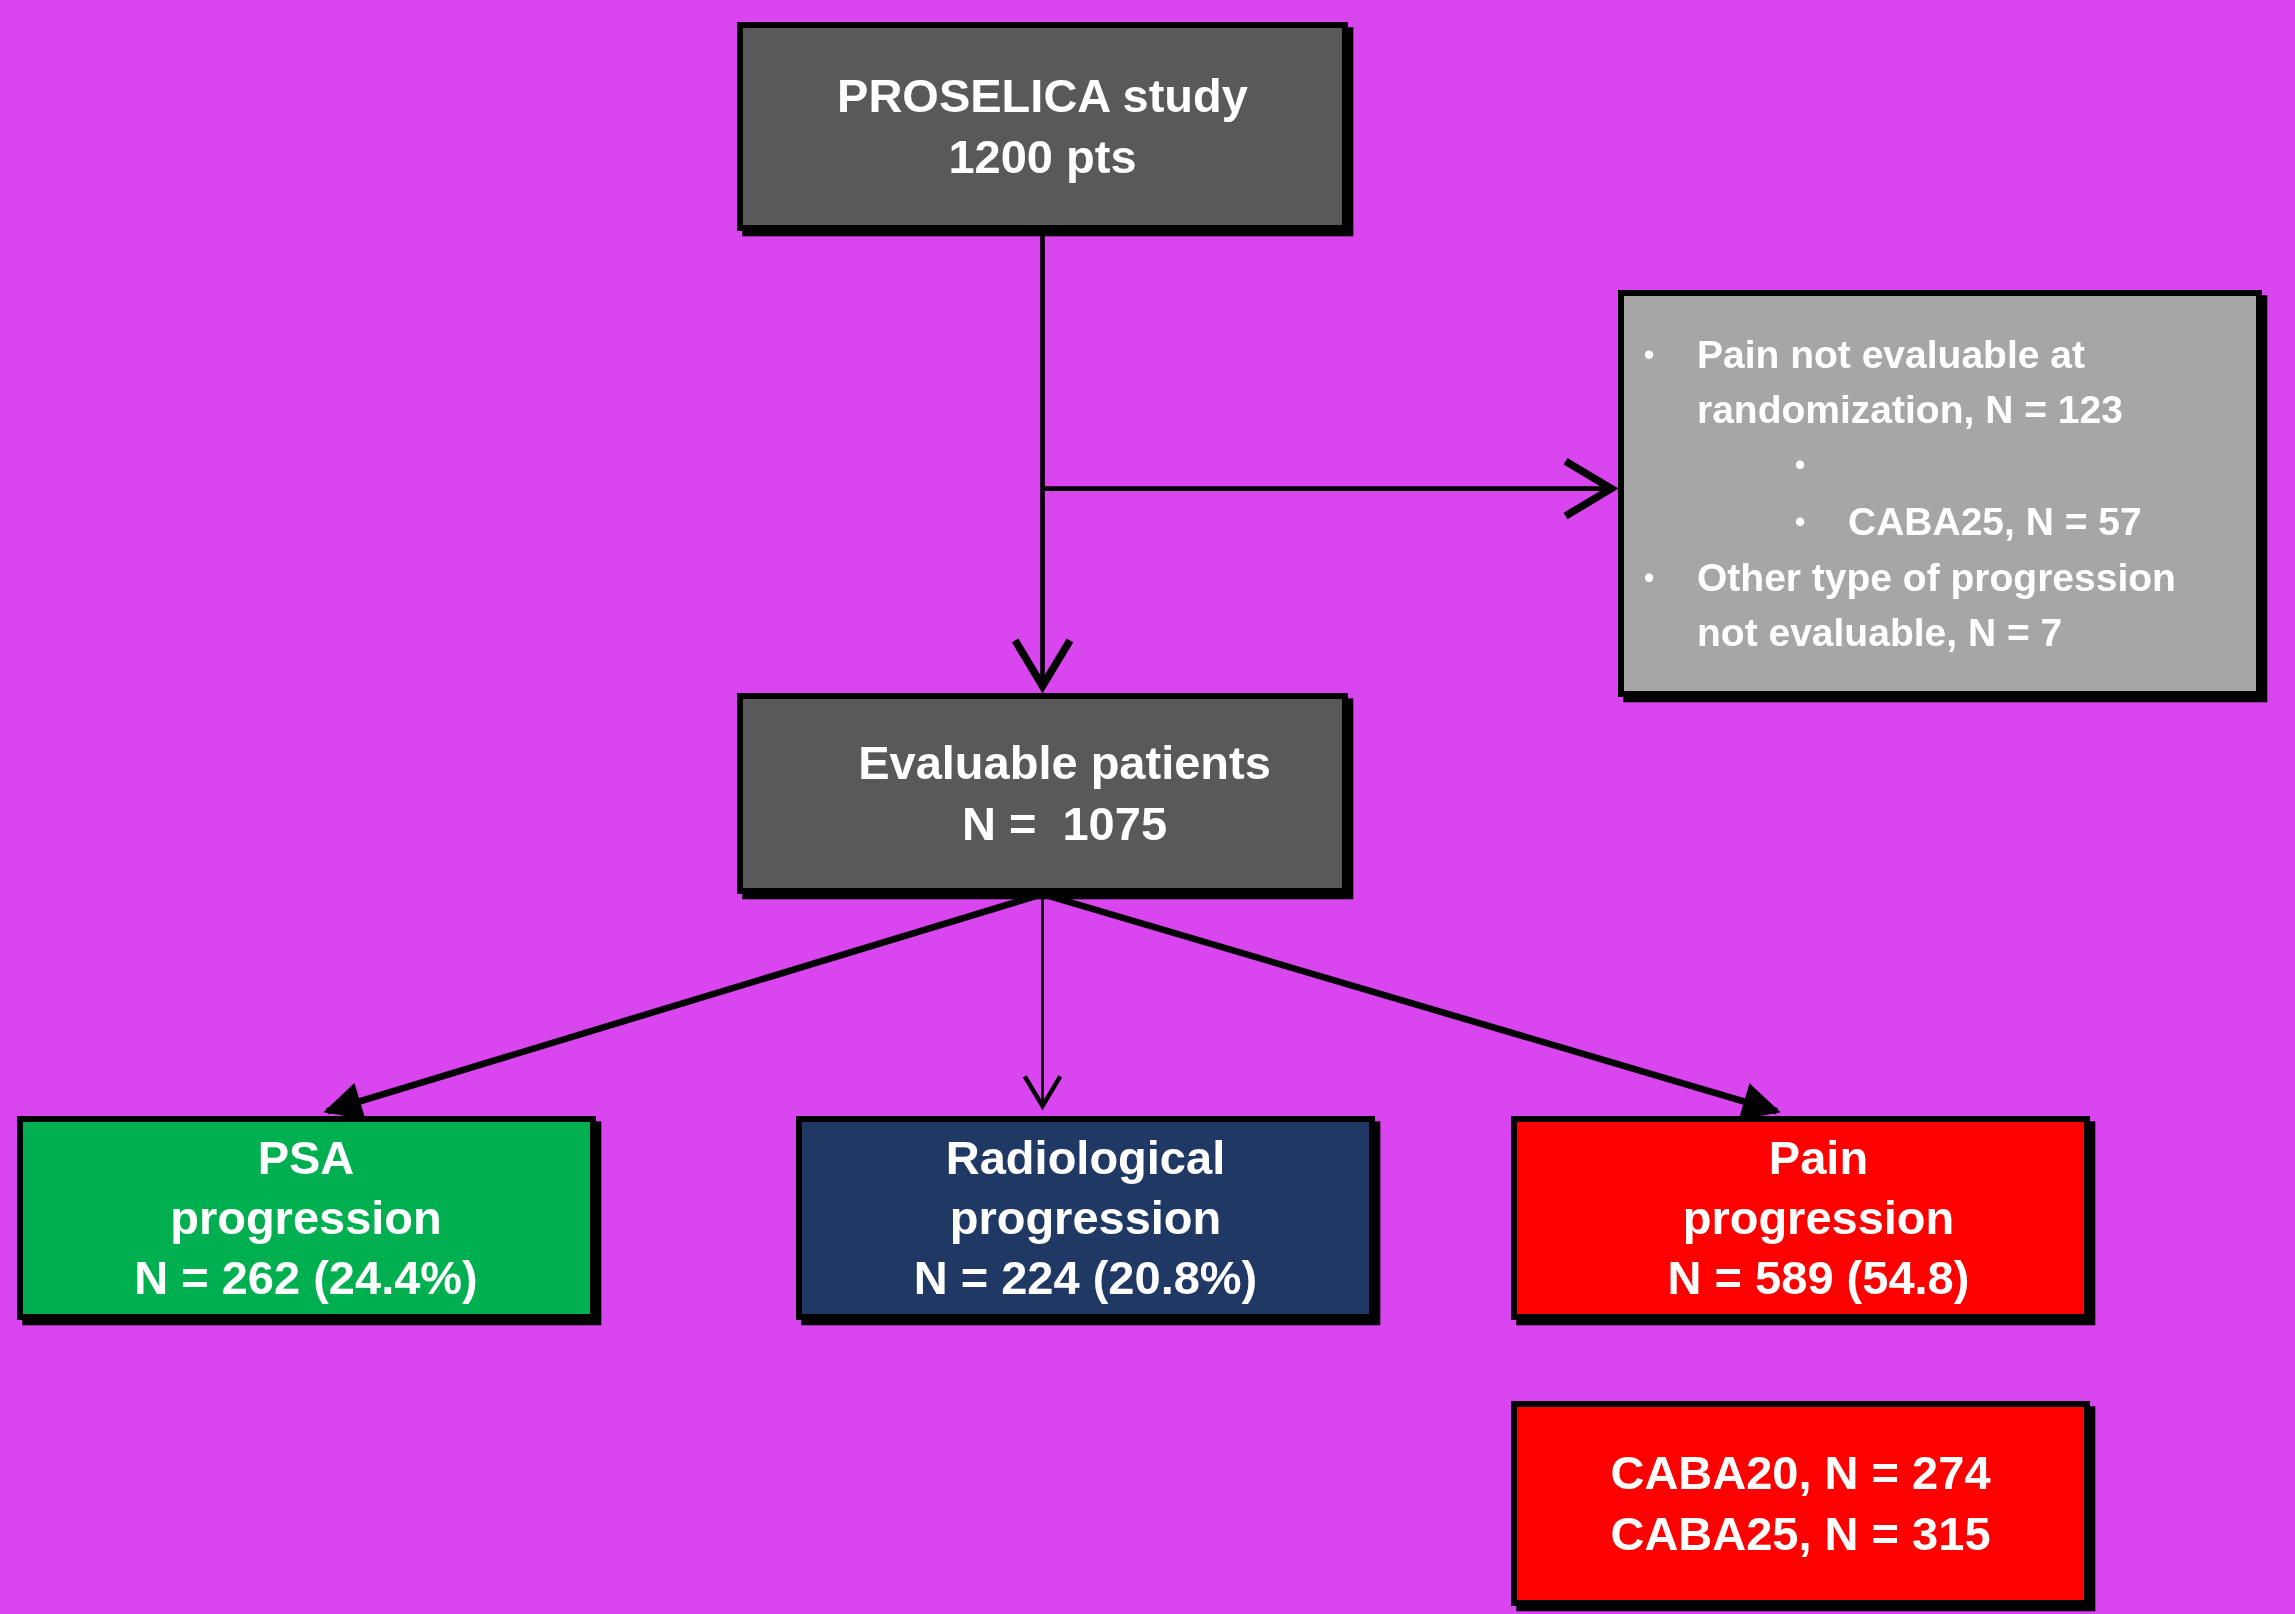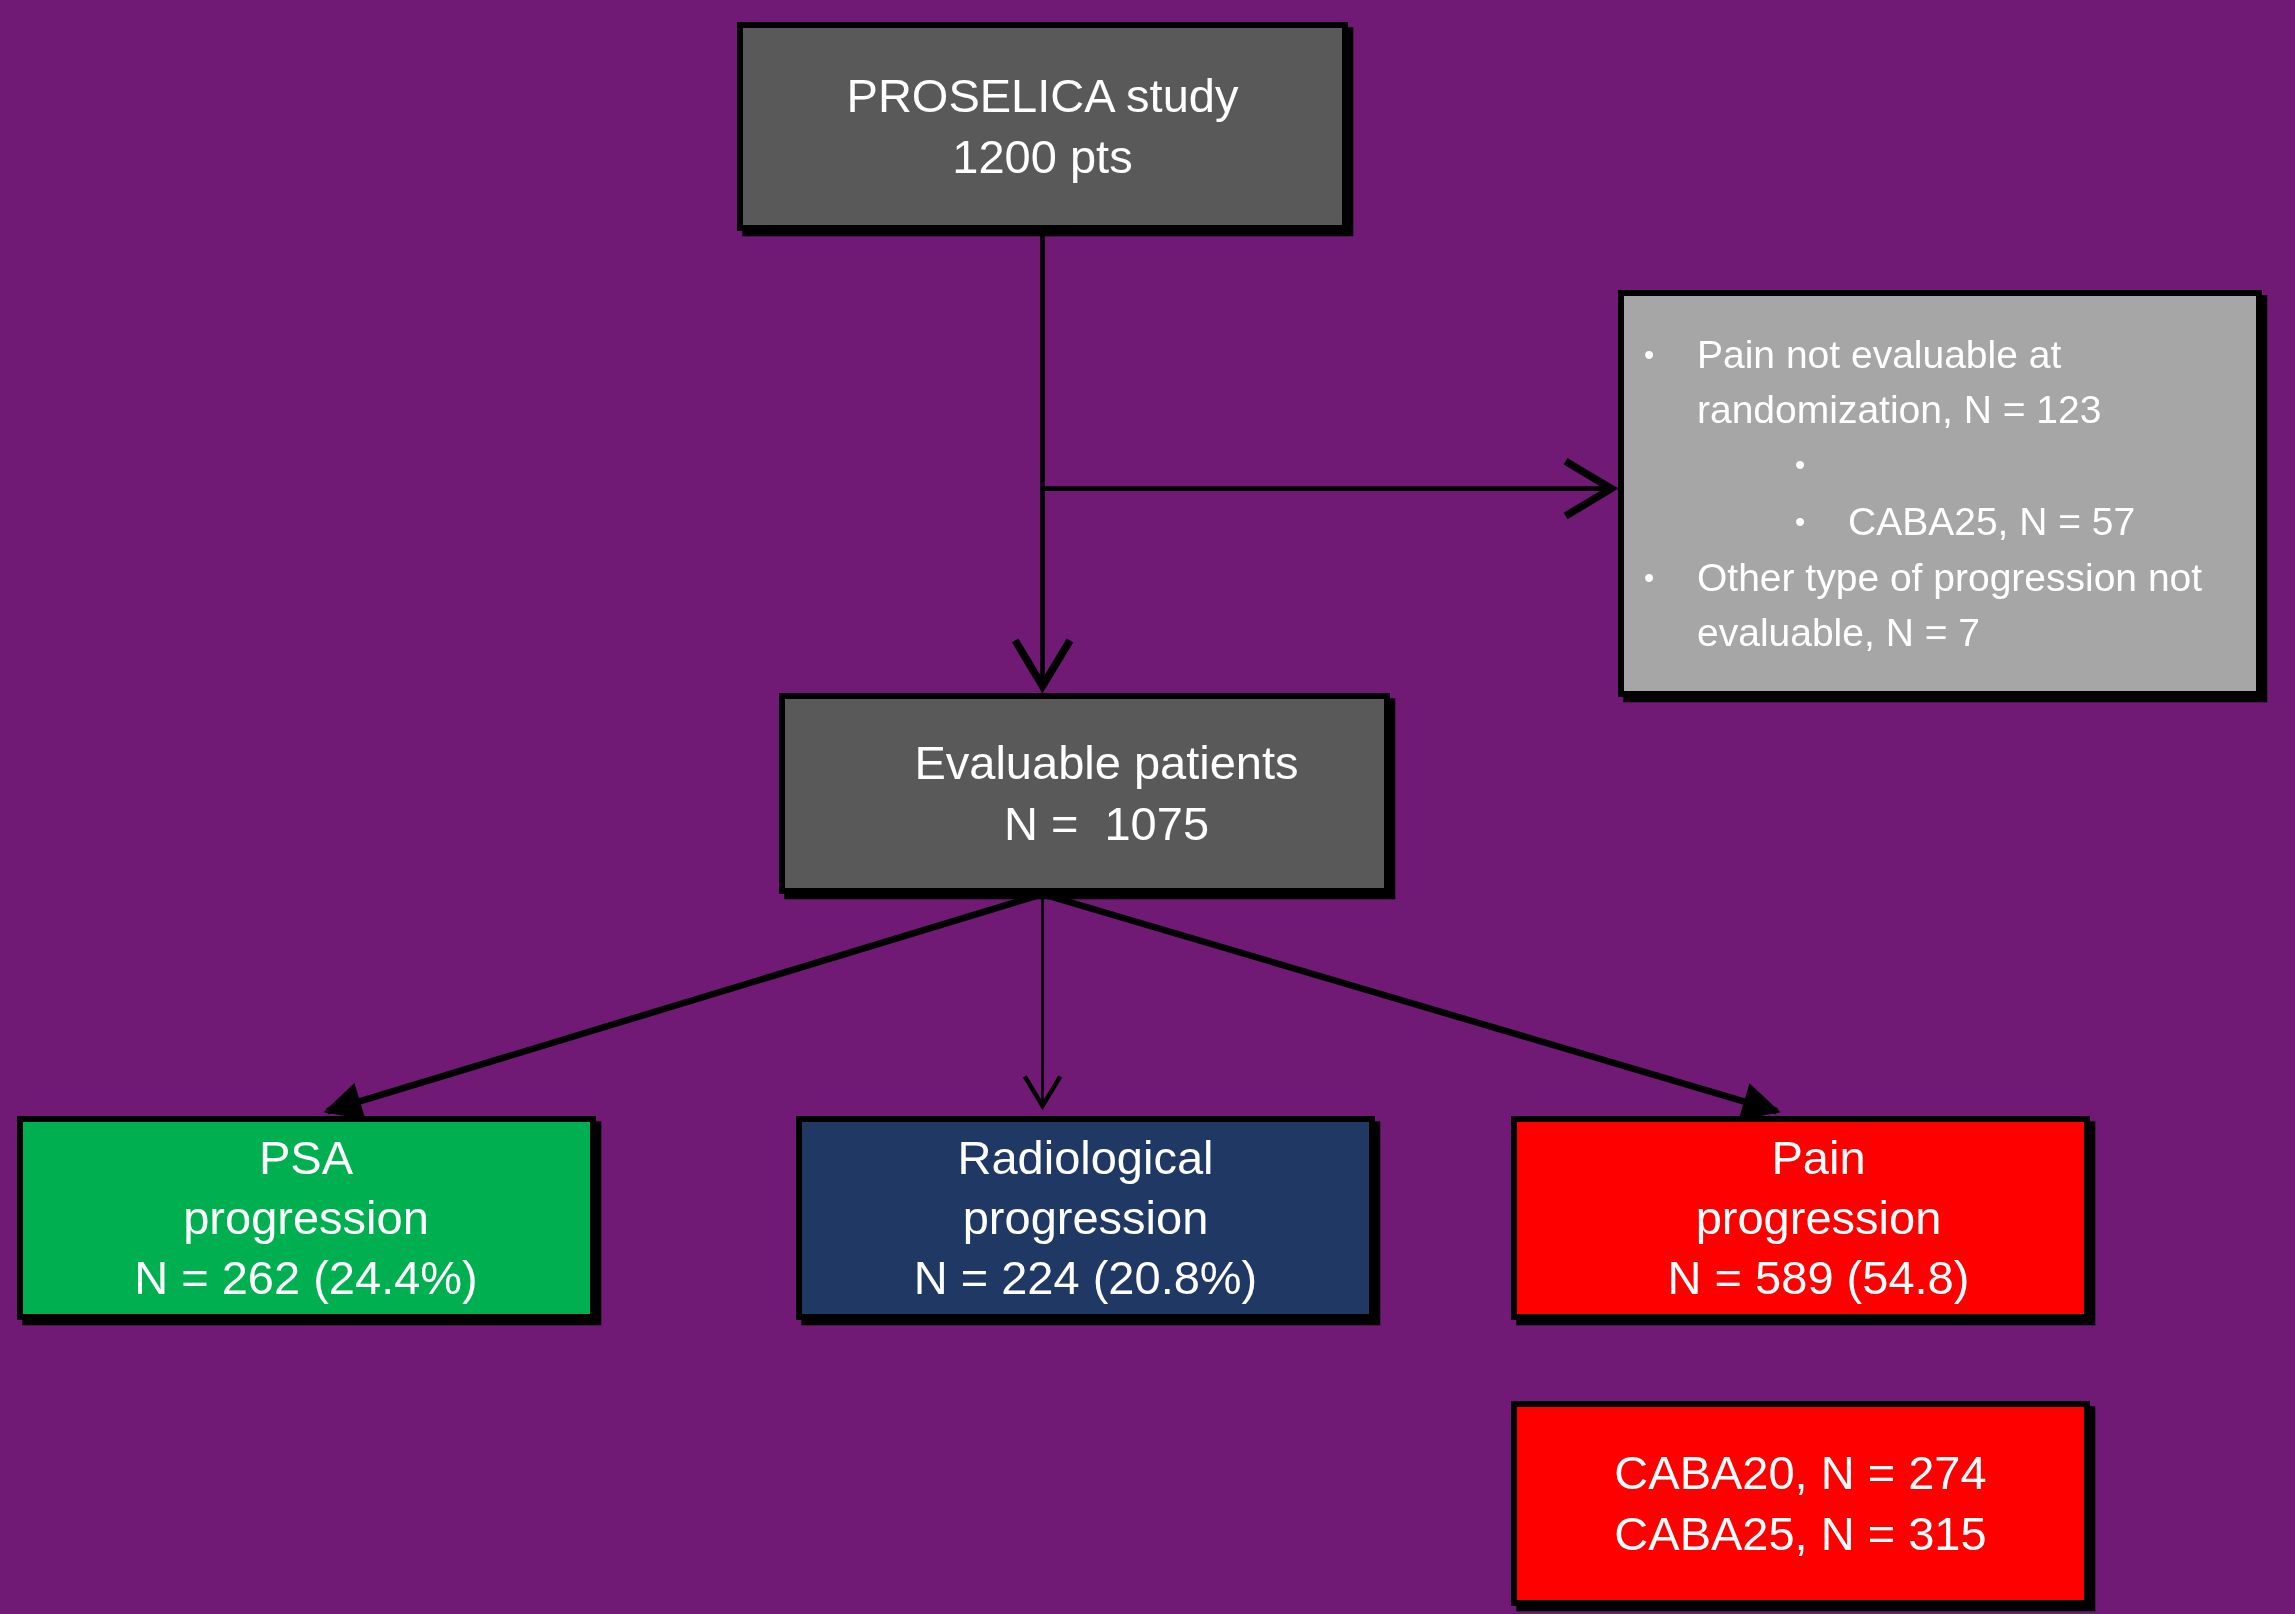--- a/index.html
+++ b/index.html
@@ -4,23 +4,23 @@
 <style>
   html, body {
     margin: 0;
     padding: 0;
     background: #ffffff;
   }
   .canvas {
     position: relative;
     width: 2295px;
     height: 1615px;
-    background: #701a75;
+    background: #d946ef;
     font-family: "Liberation Sans", sans-serif;
-    font-weight: normal;
+    font-weight: bold;
     overflow: hidden;
   }
   .connectors {
     position: absolute;
     left: 0;
     top: 0;
     width: 2295px;
     height: 1615px;
     pointer-events: none;
     z-index: 1;
@@ -42,21 +42,21 @@
     font-size: 47px;
     line-height: 1.28;
   }
   .dark  { background: #595959; }
   .green { background: #00b050; justify-content: center; }
   .navy  { background: #1f3864; }
   .red   { background: #ff0000; }
 
   
   .box-top       { left: 737px; top: 22px;   width: 611px; height: 209px; }
-  .box-evaluable { left: 779px; top: 693px; width: 611px; height: 201px; padding-left: 44px; }
+  .box-evaluable { left: 737px; top: 693px; width: 611px; height: 201px; padding-left: 44px; }
   .box-psa1      { left: 16.5px;   top: 1116px; width: 579px; height: 204px; }
   .box-rad1      { left: 796px; top: 1116px; width: 579px; height: 204px; }
   .box-pain1     { left: 1511px; top: 1116px; width: 579px; height: 204px; padding-left: 36px; }
   .box-psa2      { left: 16.5px;   top: 1401px; width: 579px; height: 205px; }
   .box-rad2      { left: 764px; top: 1401px; width: 579px; height: 205px; }
   .box-pain2     { left: 1511px; top: 1401px; width: 579px; height: 205px; }
 
   
   .box-exclusion {
     left: 1618px; top: 290px; width: 644px; height: 407px;

